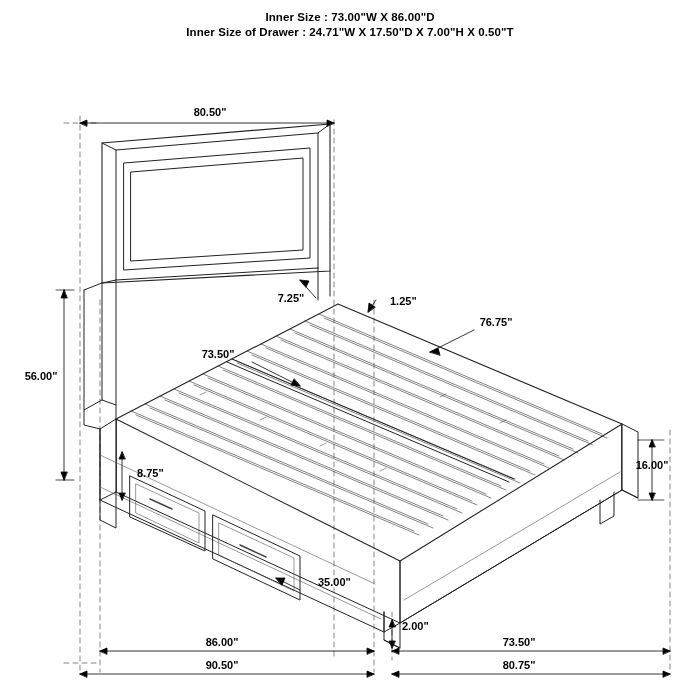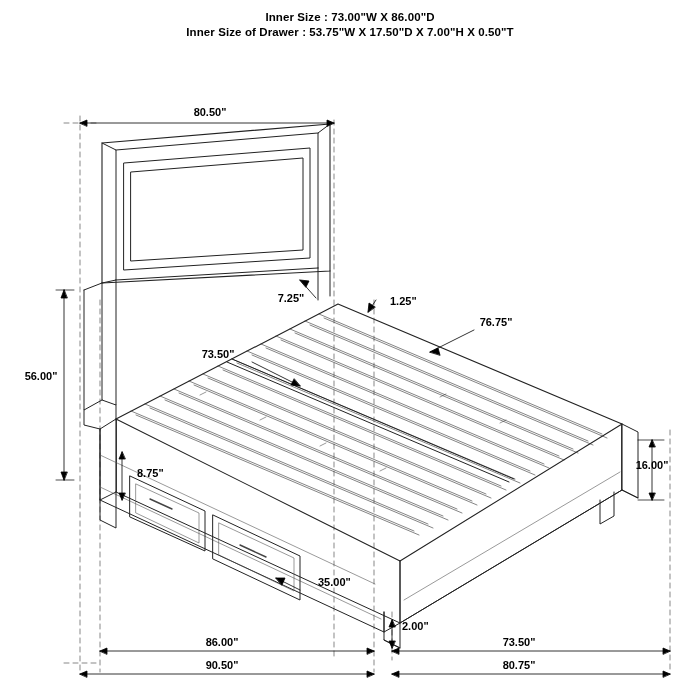--- a/index.html
+++ b/index.html
@@ -25,21 +25,21 @@
   svg{position:absolute;left:0;top:0;}
   text{font-family:"Liberation Sans", sans-serif;font-weight:bold;}
 </style>
 </head>
 <body>
 
 <div id="diagram-root">
 
   <div class="hdr">
     <div>Inner Size : 73.00"W X 86.00"D</div>
-    <div>Inner Size of Drawer : 53.75"W X 17.50"D X 7.00"H X 0.50"T</div>
+    <div>Inner Size of Drawer : 24.71"W X 17.50"D X 7.00"H X 0.50"T</div>
   </div>
 
   <svg width="700" height="700" viewBox="0 0 700 700">
     <g fill="none" stroke="#222" stroke-width="1" stroke-linejoin="round" stroke-linecap="round">
 
       <g stroke="#555" stroke-width="0.7" stroke-dasharray="5,4">
         <line x1="80" y1="116" x2="80" y2="672"></line>
         <line x1="334" y1="120" x2="334" y2="660"></line>
         <line x1="100" y1="300" x2="100" y2="672"></line>
         <line x1="374" y1="300" x2="374" y2="672"></line>

